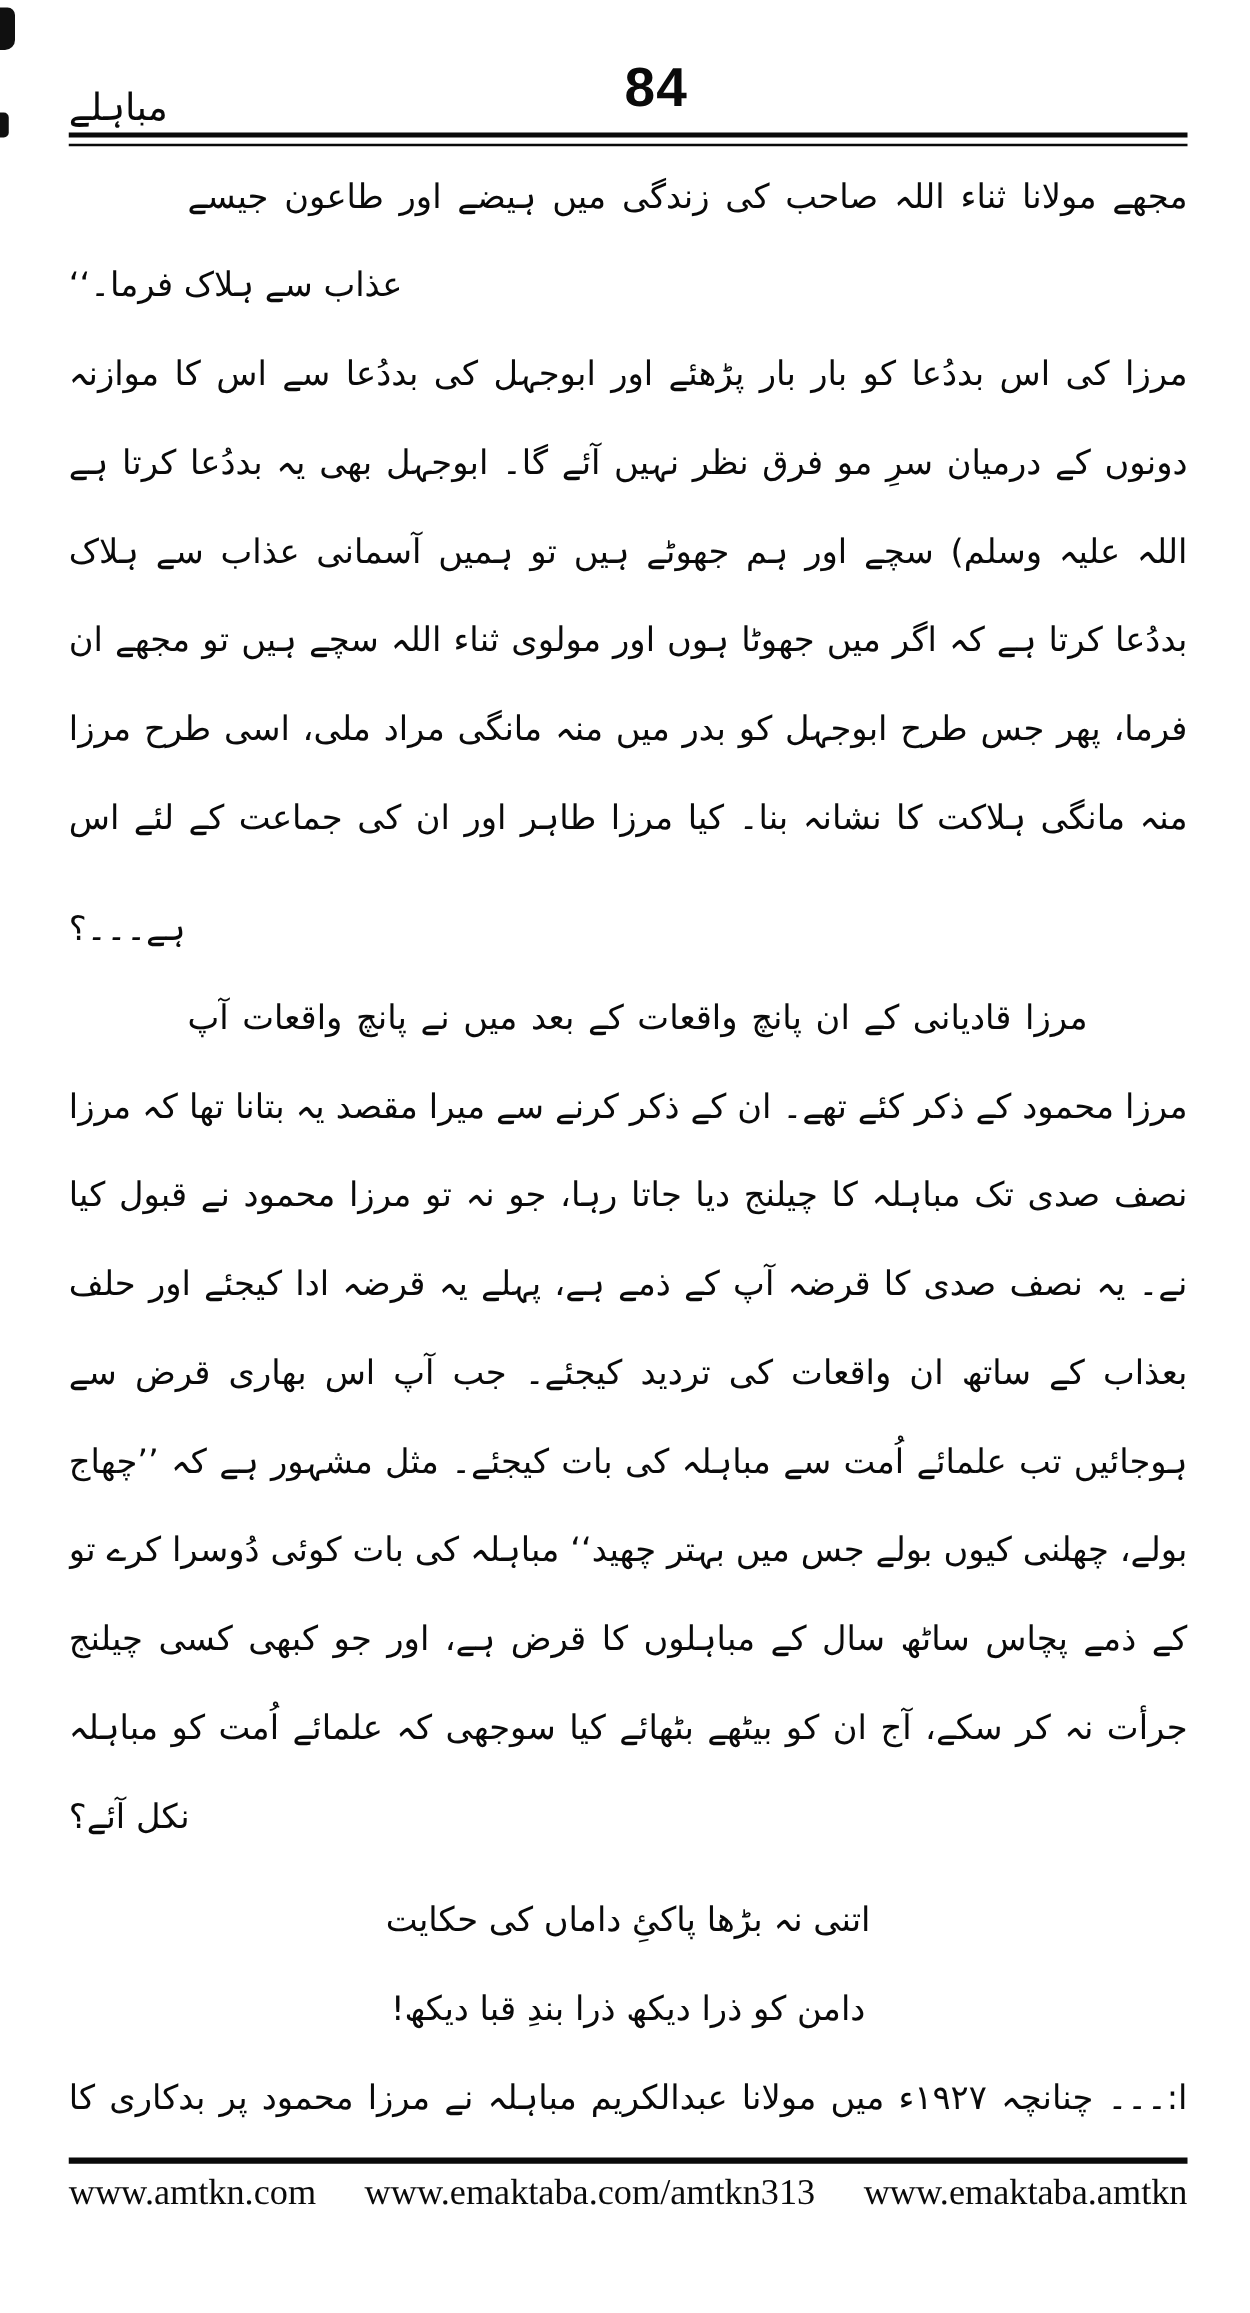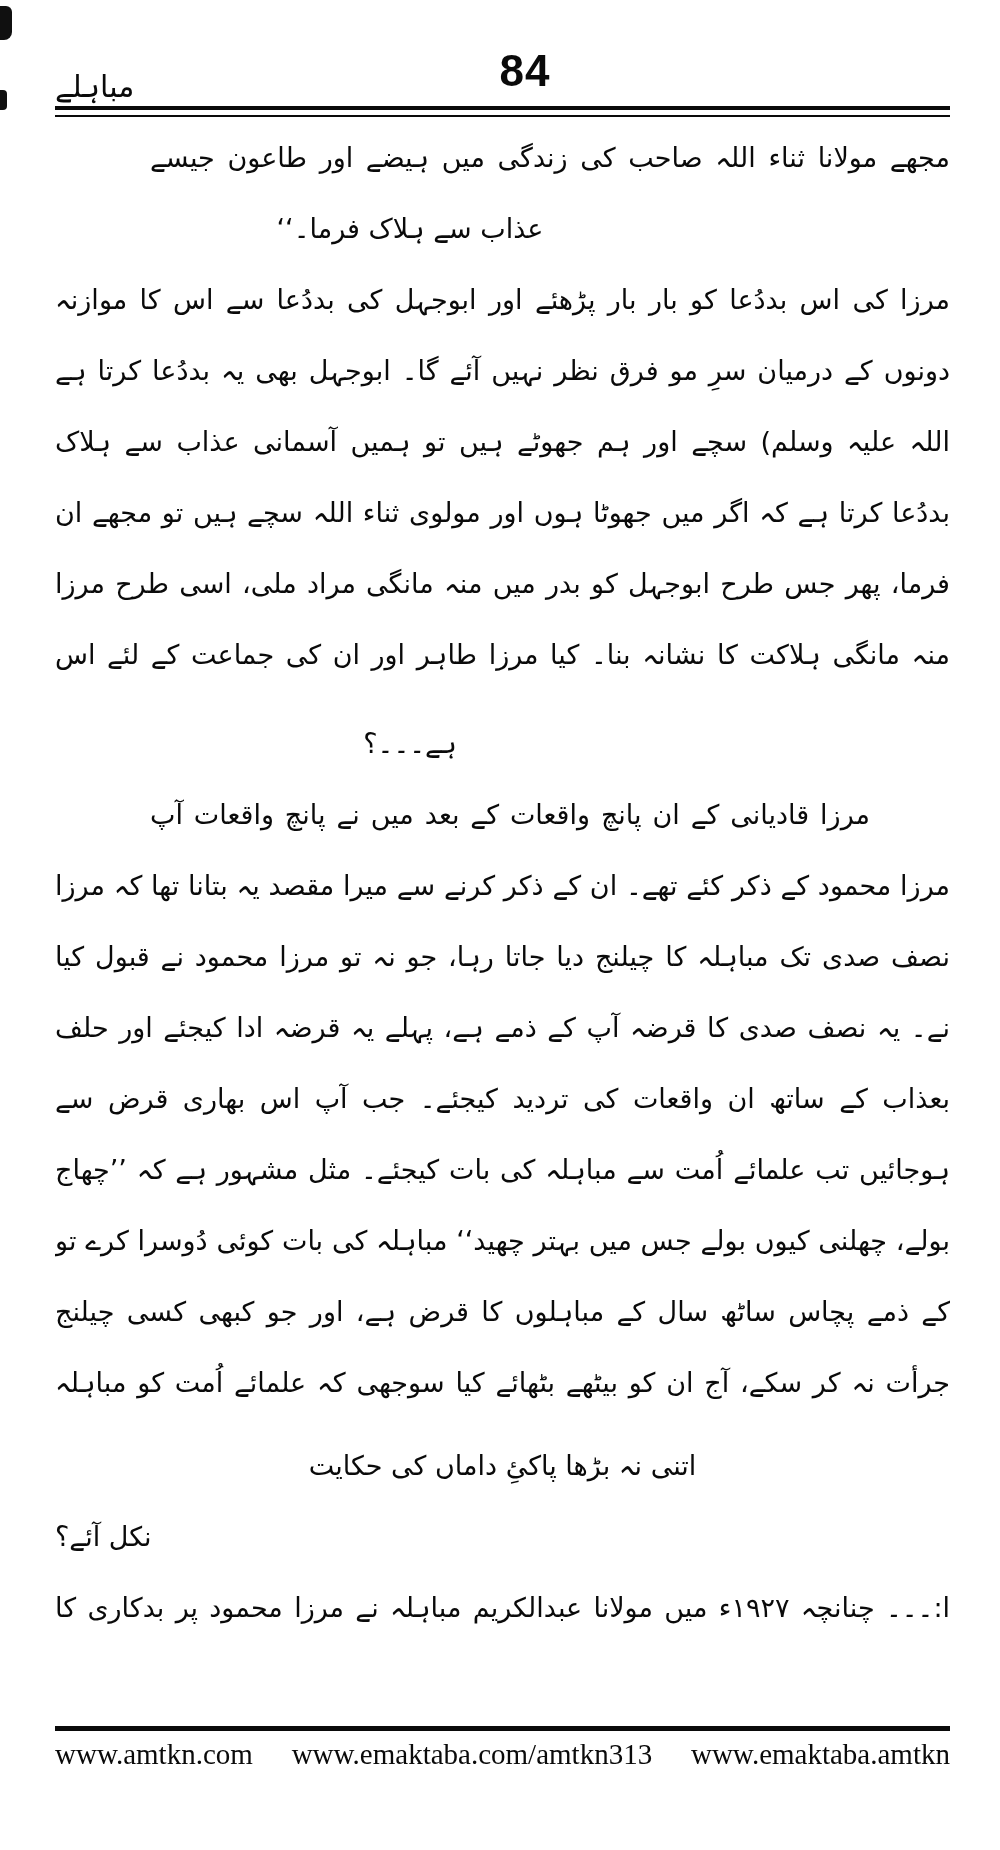--- a/index.html
+++ b/index.html
@@ -29,21 +29,21 @@
     border-top: 4px solid #0a0a0a; border-bottom: 2px solid #0a0a0a;
   }
   
   .page-body {
     position: absolute; top: 122px; left: 55px; right: 50px;
     direction: rtl;
     font-size: 27px;
   }
   .ln { height: 71px; line-height: 71px; overflow: hidden; }
   .ln.j  { text-align: justify; text-align-last: justify; text-justify: inter-word; }
-  .ln.r  { text-align: center; }
+  .ln.r  { text-align: left; }
   .ln.l  { text-align: left; }
   .ln.c  { text-align: center; }
   .pl95  { padding-left: 95px; }
   .pr80  { padding-right: 80px; }
   .pr185 { padding-right: 185px; }
   .mt18  { margin-top: 18px; }
   .mt12  { margin-top: 12px; }
   
   .footer-rule {
     position: absolute; top: 1726px; left: 55px; right: 50px;
@@ -84,22 +84,23 @@
   <div class="ln r pr185 mt18">ہے۔۔۔؟</div>
   <div class="ln j pr80 pl95">مرزا قادیانی کے ان پانچ واقعات کے بعد میں نے پانچ واقعات آپ کے ابا</div>
   <div class="ln j">مرزا محمود کے ذکر کئے تھے۔ ان کے ذکر کرنے سے میرا مقصد یہ بتانا تھا کہ مرزا محمود کو</div>
   <div class="ln j">نصف صدی تک مباہلہ کا چیلنج دیا جاتا رہا، جو نہ تو مرزا محمود نے قبول کیا اور نہ اس کی ذُرّیت</div>
   <div class="ln j">نے۔ یہ نصف صدی کا قرضہ آپ کے ذمے ہے، پہلے یہ قرضہ ادا کیجئے اور حلف مؤکد</div>
   <div class="ln j">بعذاب کے ساتھ ان واقعات کی تردید کیجئے۔ جب آپ اس بھاری قرض سے سبکدوش</div>
   <div class="ln j">ہوجائیں تب علمائے اُمت سے مباہلہ کی بات کیجئے۔ مثل مشہور ہے کہ ’’چھاج بولے تو</div>
   <div class="ln j">بولے، چھلنی کیوں بولے جس میں بہتر چھید‘‘ مباہلہ کی بات کوئی دُوسرا کرے تو کرے، جن</div>
   <div class="ln j">کے ذمے پچاس ساٹھ سال کے مباہلوں کا قرض ہے، اور جو کبھی کسی چیلنج قبول کرنے کی</div>
   <div class="ln j">جرأت نہ کر سکے، آج ان کو بیٹھے بٹھائے کیا سوجھی کہ علمائے اُمت کو مباہلہ کے لئے بلانے</div>
+  <div class="ln l">نکل آئے؟</div>
   <div class="ln c mt12">اتنی نہ بڑھا پاکئِ داماں کی حکایت</div>
-  <div class="ln l">نکل آئے؟</div>
+  <div class="ln c">دامن کو ذرا دیکھ ذرا بندِ قبا دیکھ!</div>
   <div class="ln j">ا:۔۔۔ چنانچہ ۱۹۲۷ء میں مولانا عبدالکریم مباہلہ نے مرزا محمود پر بدکاری کا</div>
 </div>
 
 <div class="footer-rule"></div>
 <div class="footer">
   <span>www.amtkn.com</span>
   <span>www.emaktaba.com/amtkn313</span>
   <span>www.emaktaba.amtkn</span>
 </div>
 

